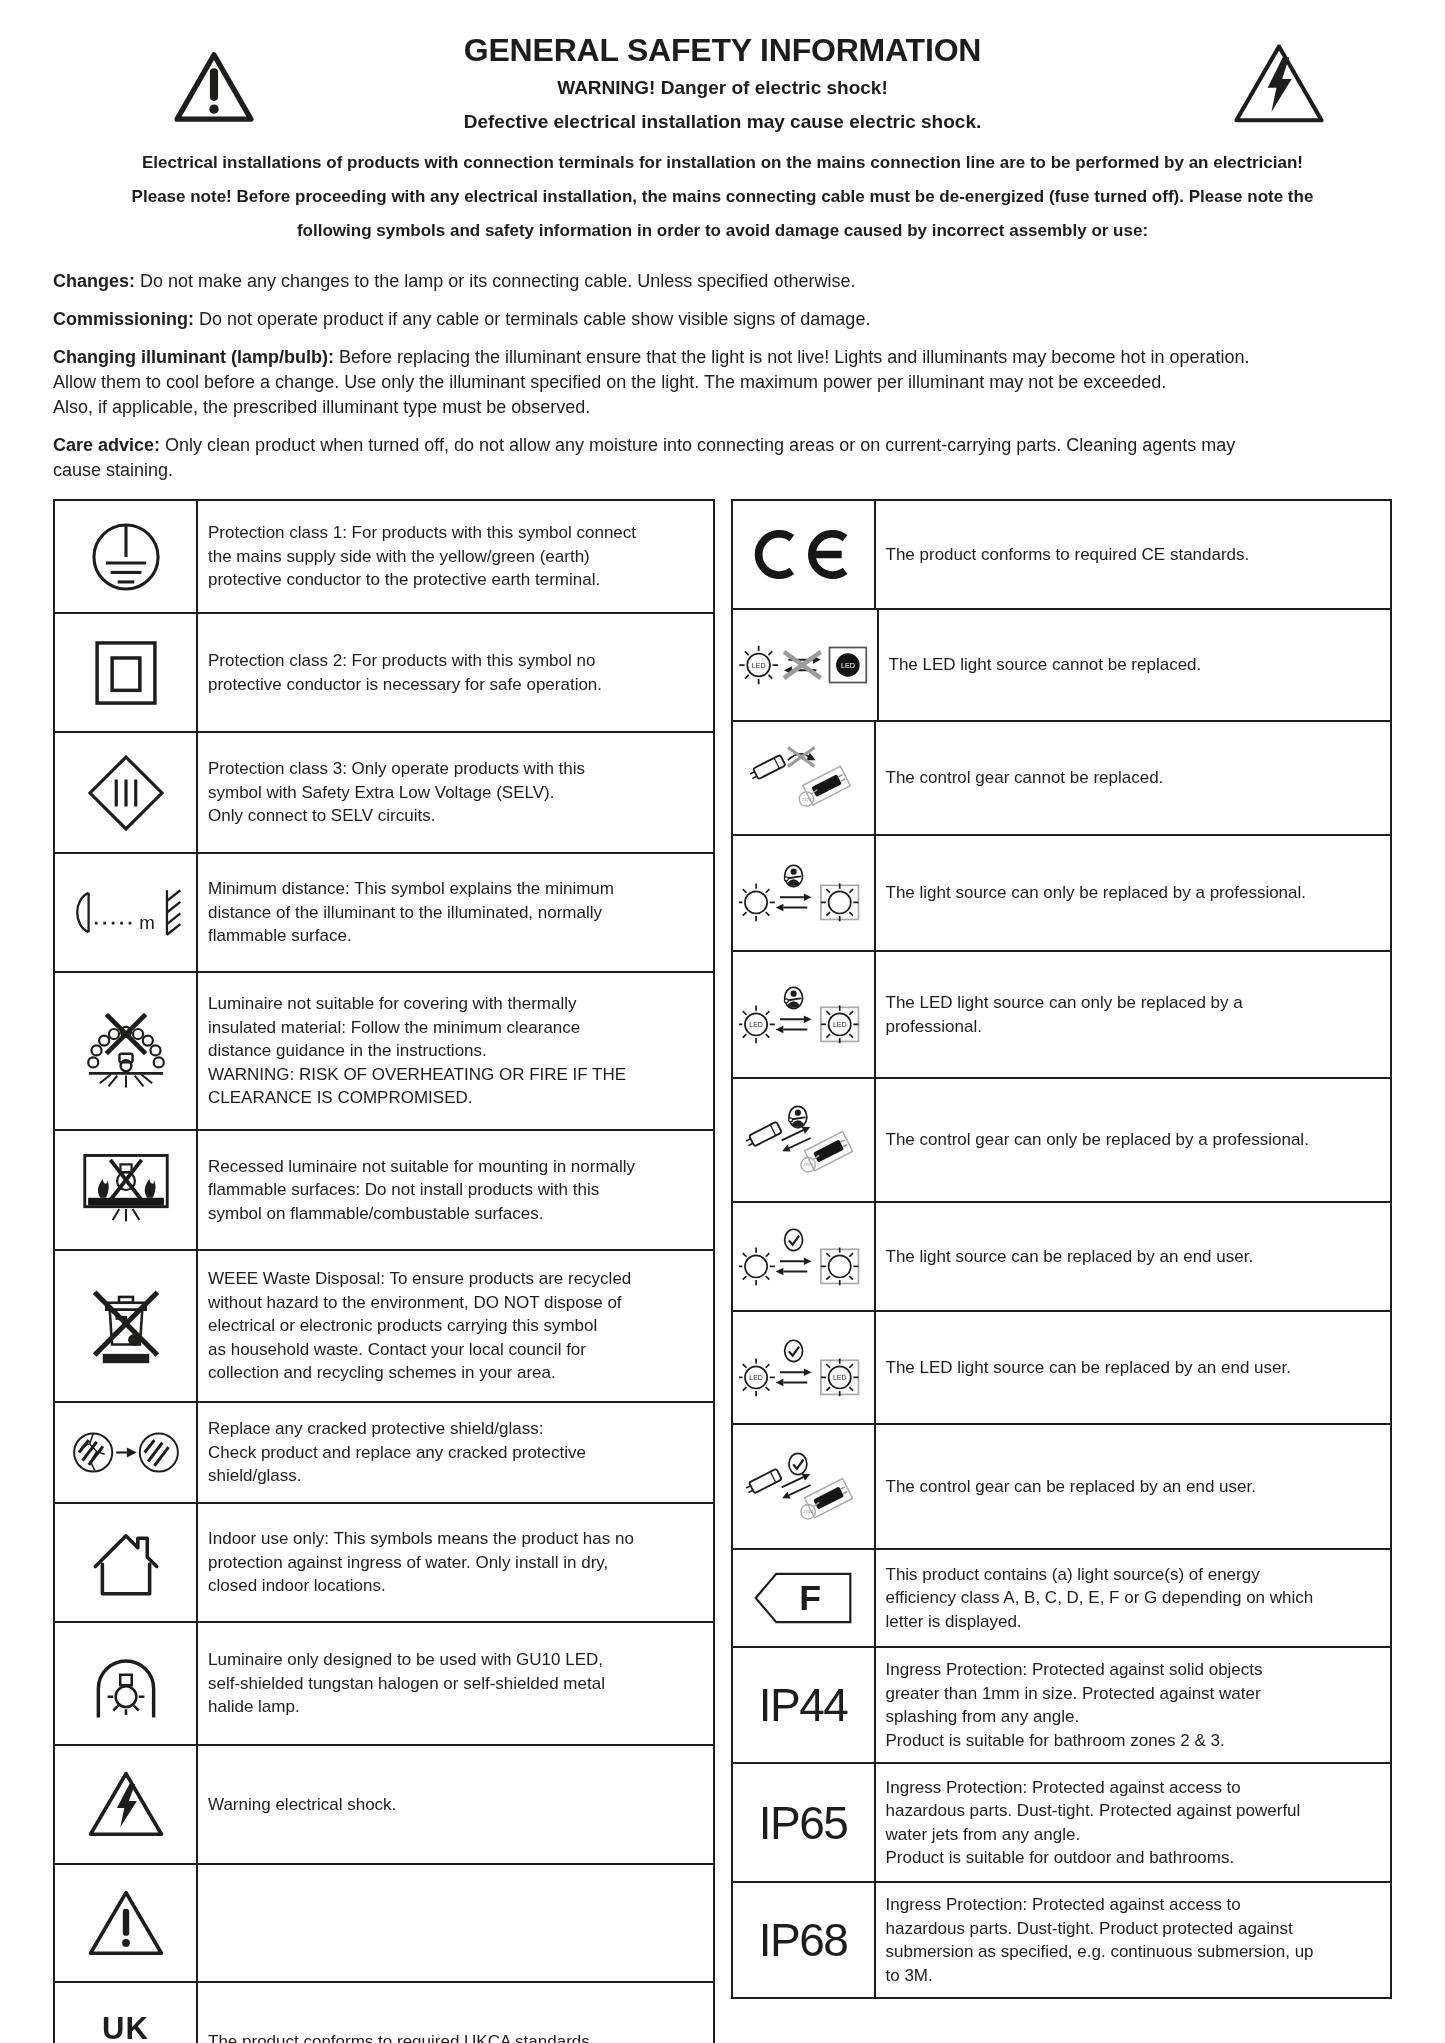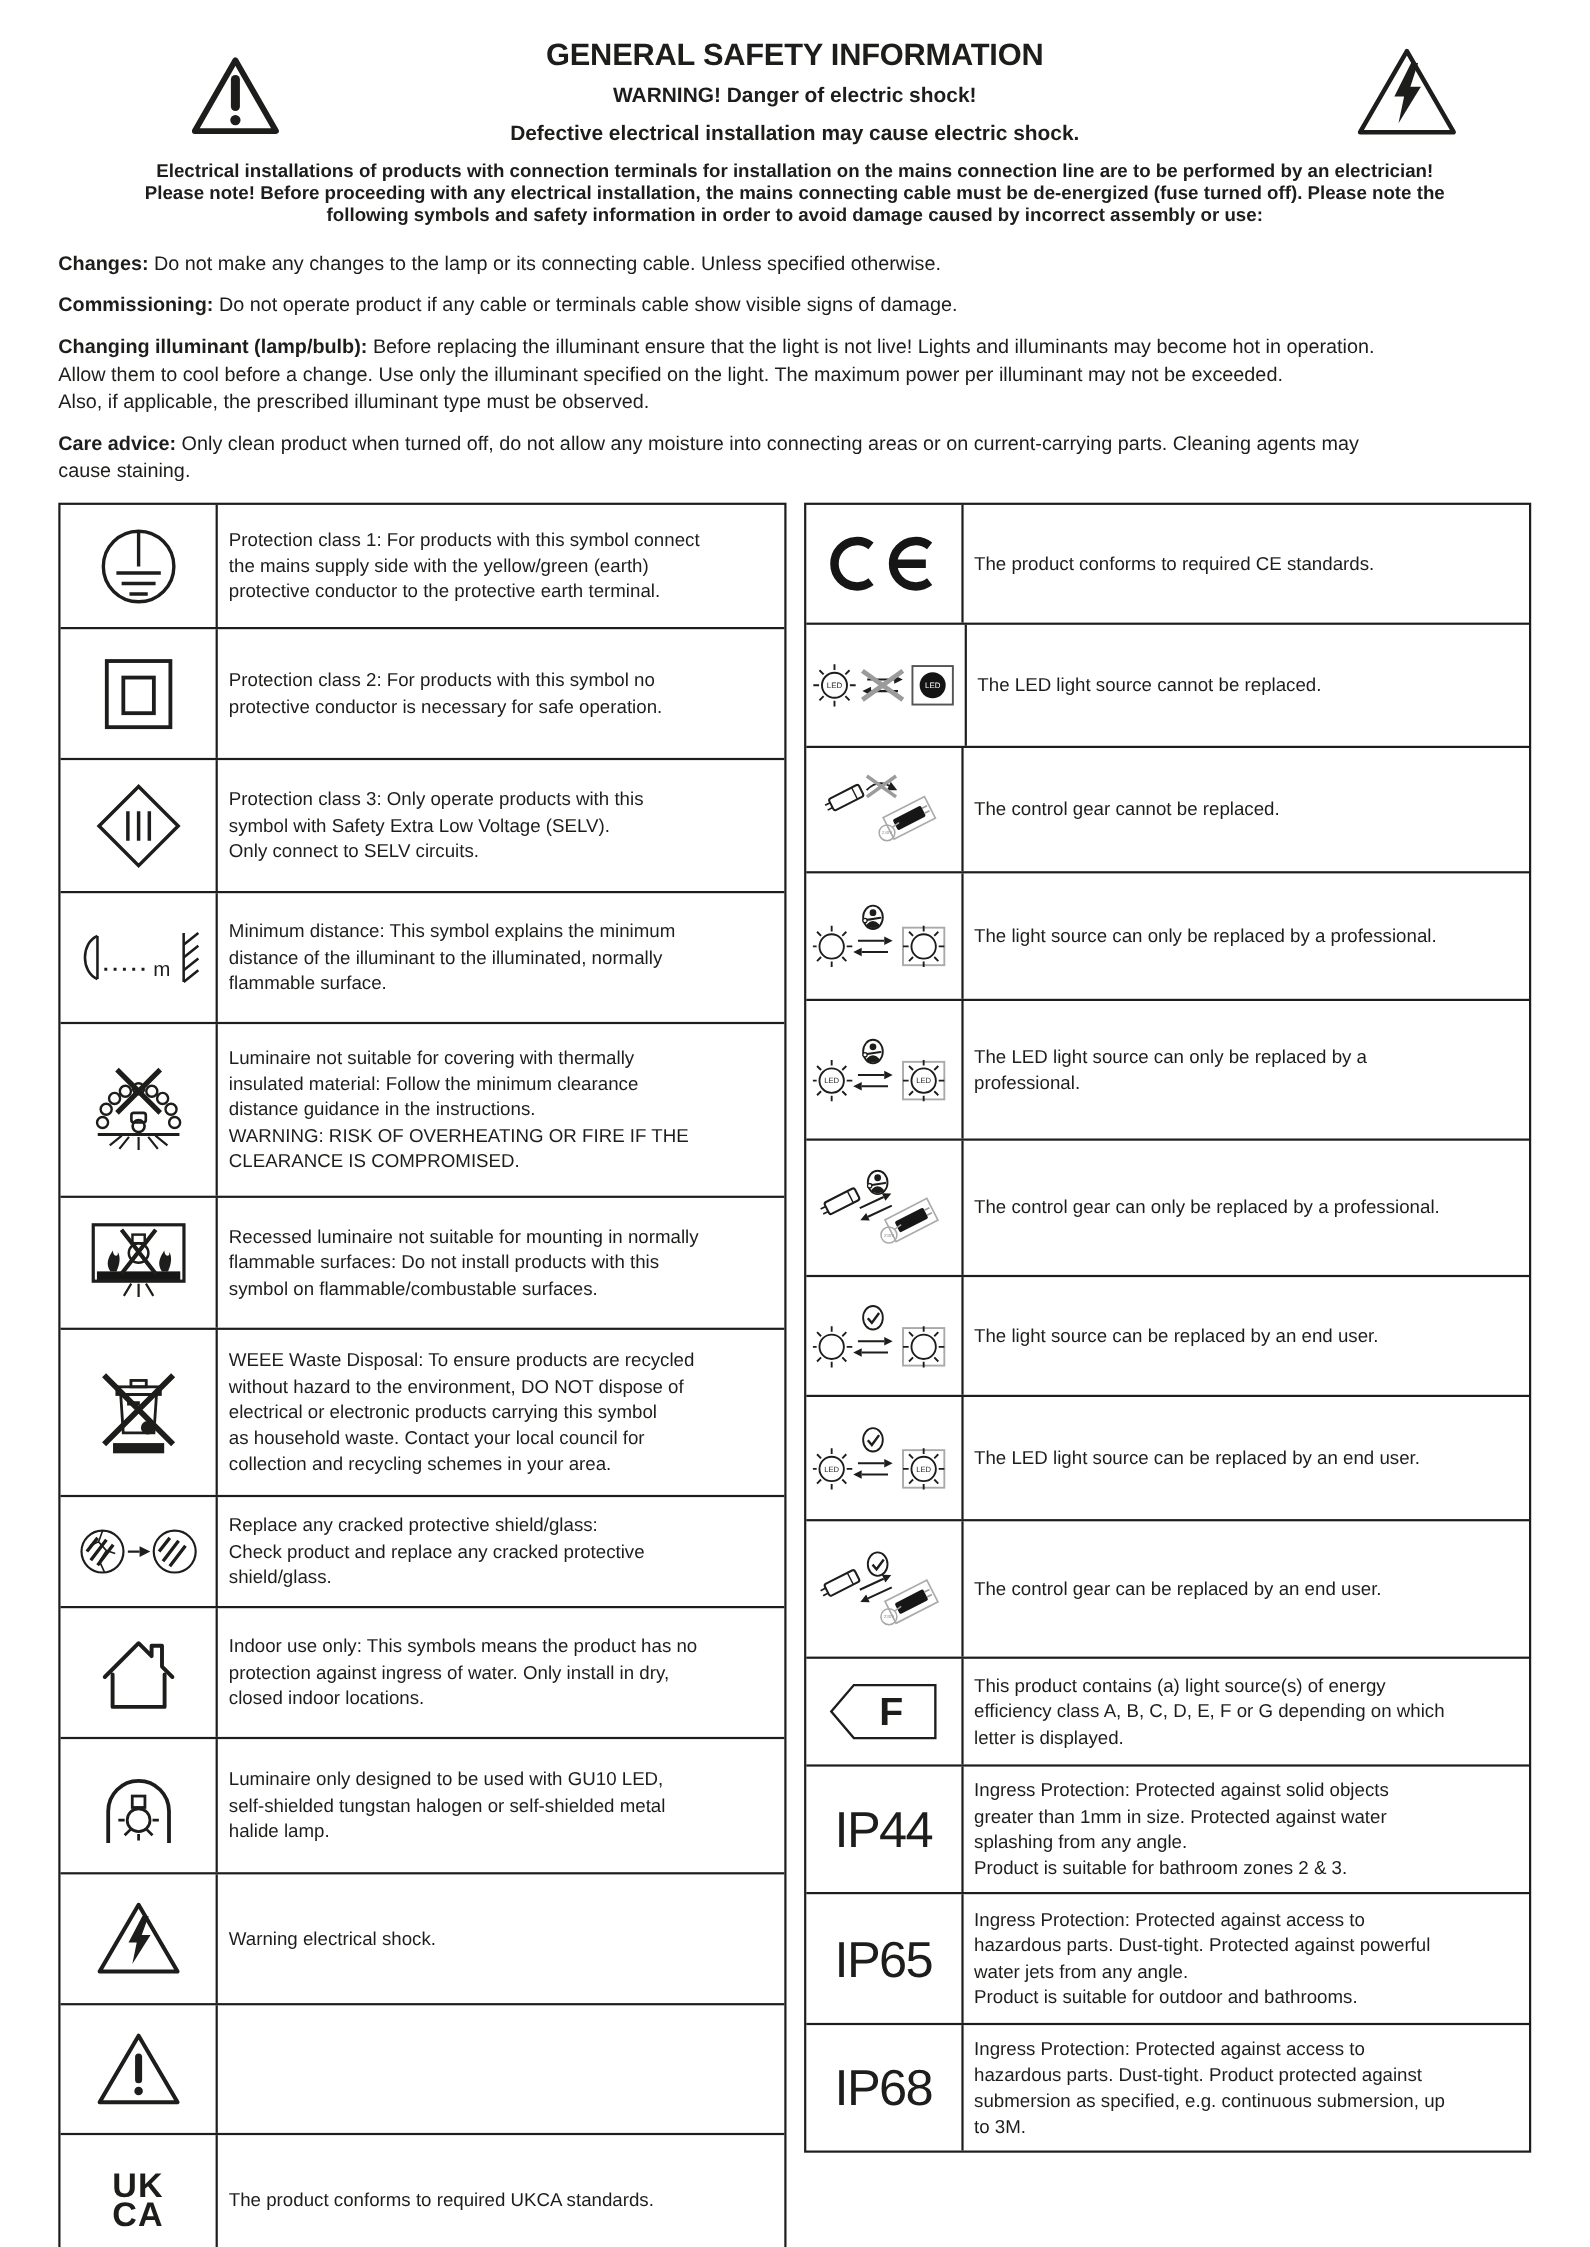--- a/index.html
+++ b/index.html
@@ -4,26 +4,26 @@
 <style>
   * { box-sizing: border-box; }
   html,body { margin:0; padding:0; }
   body {
     width:1445px; height:2043px; overflow:hidden;
     background:#ffffff; color:#1d1d1b;
     font-family:"Liberation Sans", sans-serif;
   }
   .page { padding:0 53px; }
   .header { position:relative; text-align:center; padding-top:34px; }
-  .title { font-size:28px; font-weight:bold; letter-spacing:-0.2px; line-height:32px; }
+  .title { font-size:32px; font-weight:bold; letter-spacing:-0.2px; line-height:32px; }
   .sub { font-size:19px; font-weight:bold; margin-top:9px; line-height:25px; }
   .tri { position:absolute; }
   .tri-left { left:120px; top:50px; }
   .tri-right { right:66px; top:42px; }
-  .intro { font-weight:bold; font-size:17px; line-height:20px; margin-top:12px; white-space:pre-line; }
+  .intro { font-weight:bold; font-size:17px; line-height:34px; margin-top:12px; white-space:pre-line; }
   .paras { margin-top:21px; font-size:18px; line-height:25px; }
   .para { margin:0 0 13px 0; }
   .para .lead { font-weight:bold; }
   .para .ptext { white-space:pre-line; }
   .tables { display:flex; gap:16px; margin-top:16px; align-items:flex-start; }
   .stable { flex:1 1 0; border:2.5px solid #1d1d1b; }
   .trow { display:flex; align-items:stretch; border-bottom:2.5px solid #1d1d1b; }
   .trow:last-child { border-bottom:none; }
   .sym { flex:0 0 143px; border-right:2.5px solid #1d1d1b; display:flex; align-items:center; justify-content:center; padding:6px; }
   .txt { flex:1 1 auto; display:flex; align-items:center; padding:10px 10px; font-size:17px; line-height:23.5px; white-space:pre-line; }

